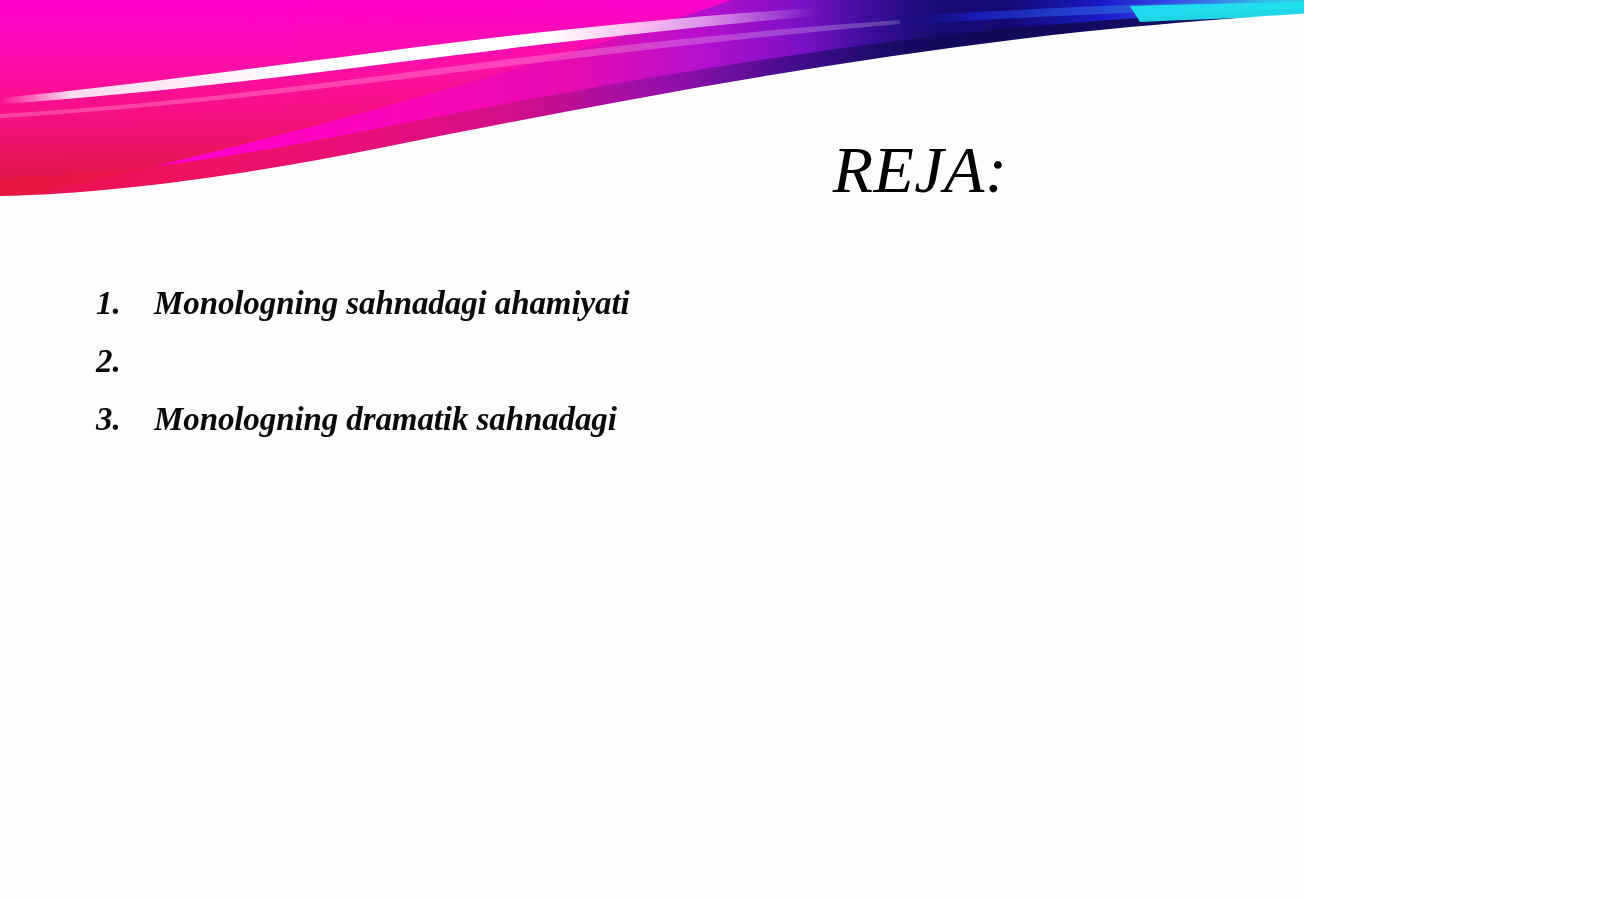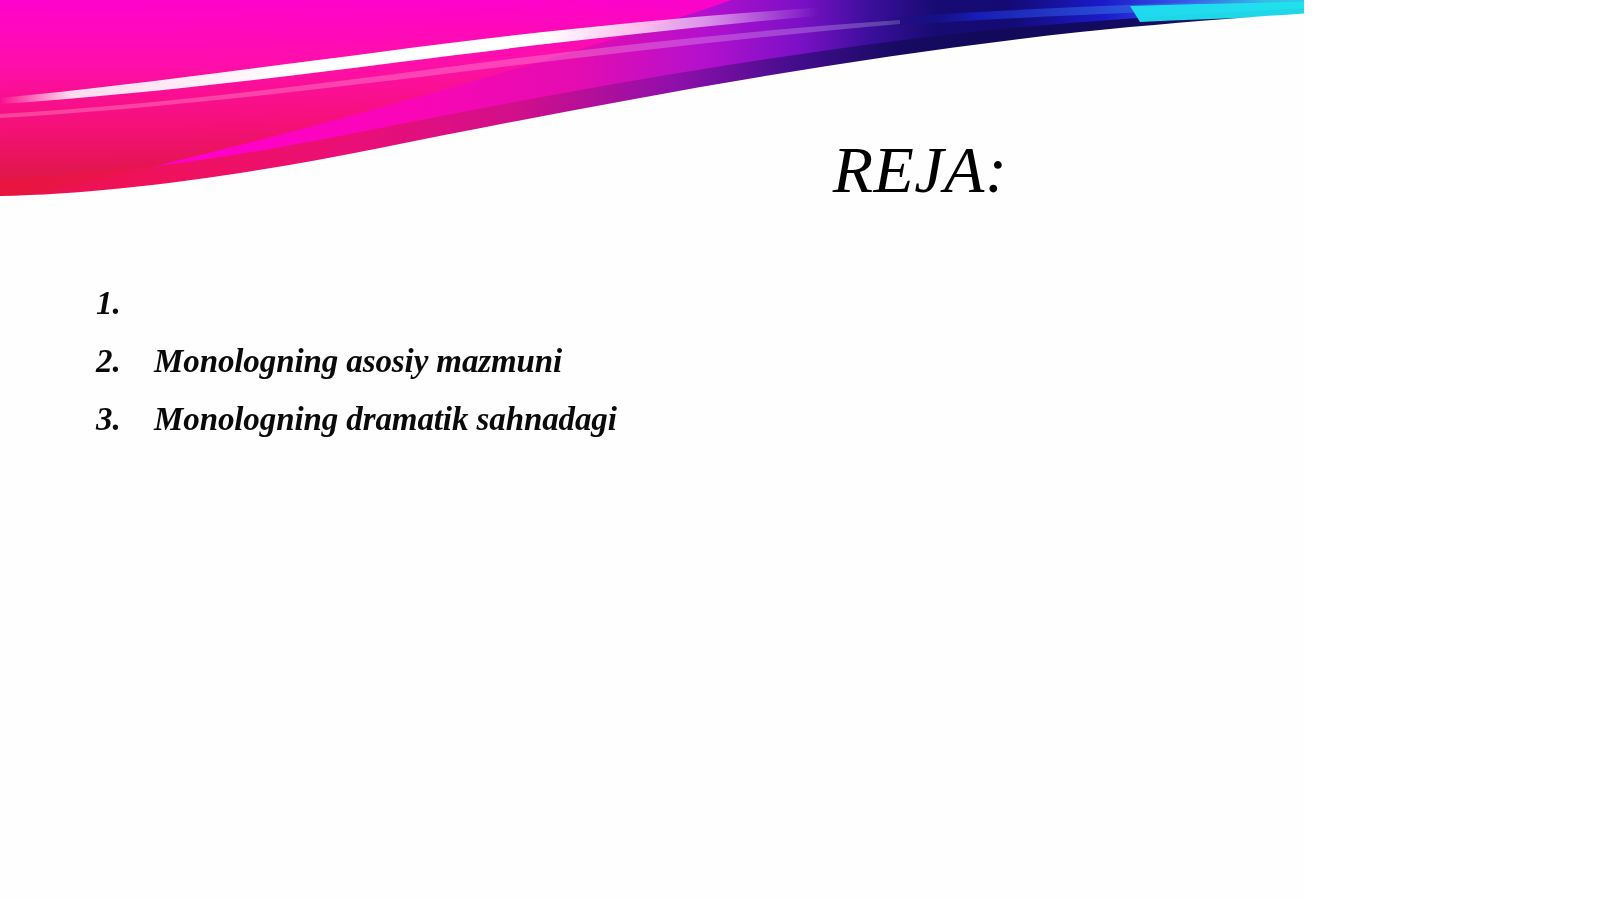--- a/index.html
+++ b/index.html
@@ -221,24 +221,24 @@
                C 1280,12 1450,4 1600,0
                L 1600,260 L 0,260 Z" fill="#FFFEFE"></path>
     </svg>
   </div>
 
   <div class="slide-title">REJA:</div>
 
   <ol class="agenda-list">
     <li class="agenda-item">
       <span class="agenda-num">1.</span>
+      <span class="agenda-text">Monologning sahnadagi ahamiyati</span>
     </li>
     <li class="agenda-item">
       <span class="agenda-num">2.</span>
-      <span class="agenda-text">Monologning asosiy mazmuni</span>
     </li>
     <li class="agenda-item">
       <span class="agenda-num">3.</span>
       <span class="agenda-text">Monologning dramatik sahnadagi</span>
     </li>
   </ol>
 
 </div>
 
 </body></html>

